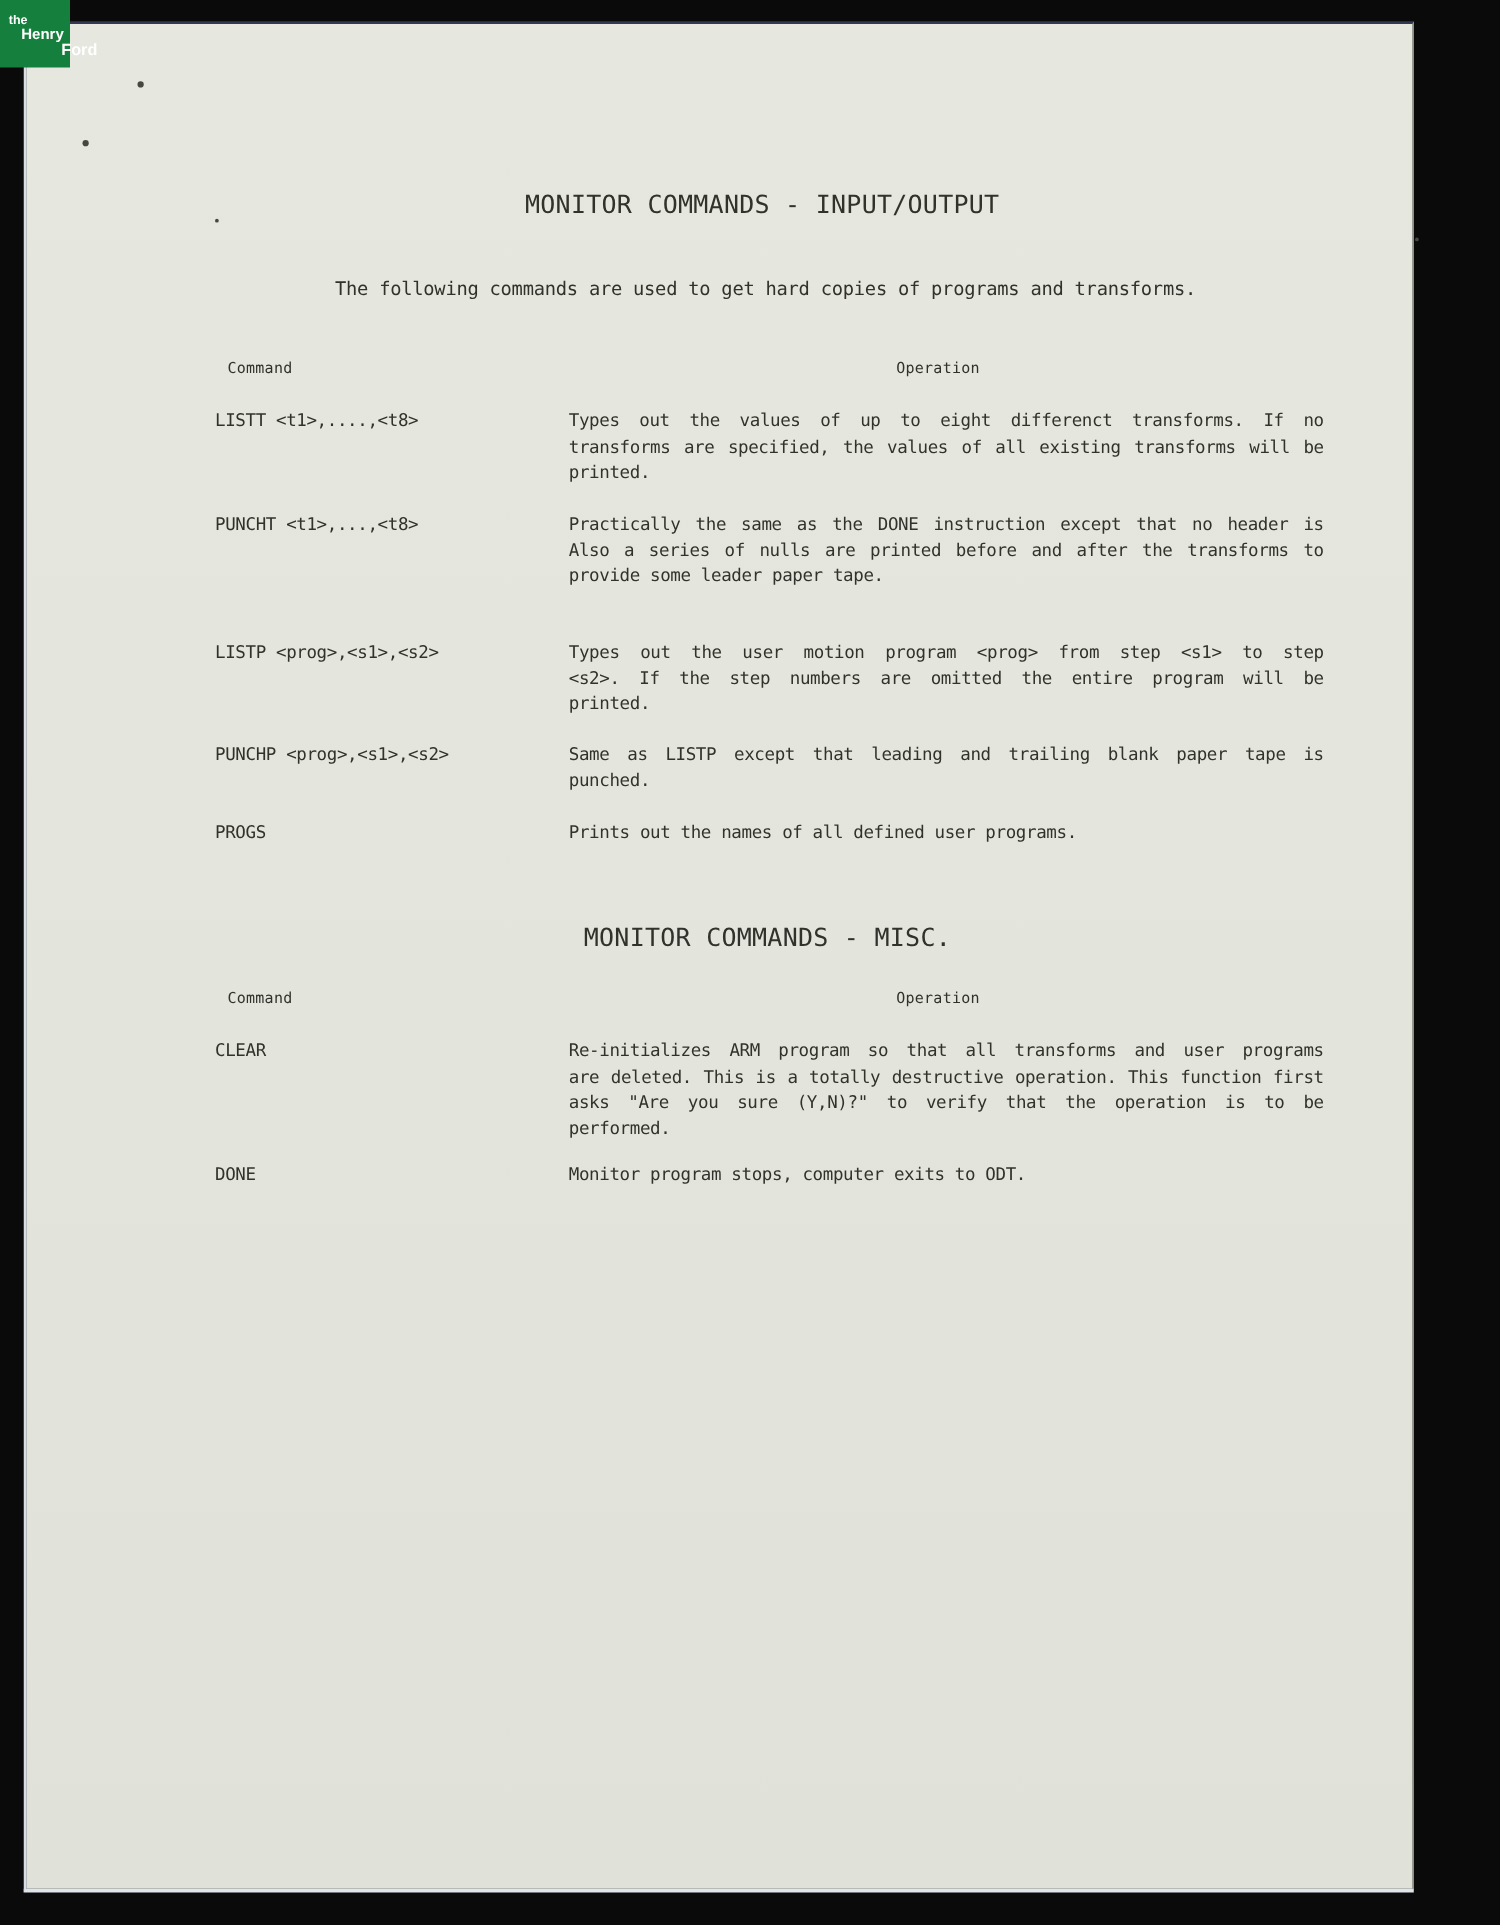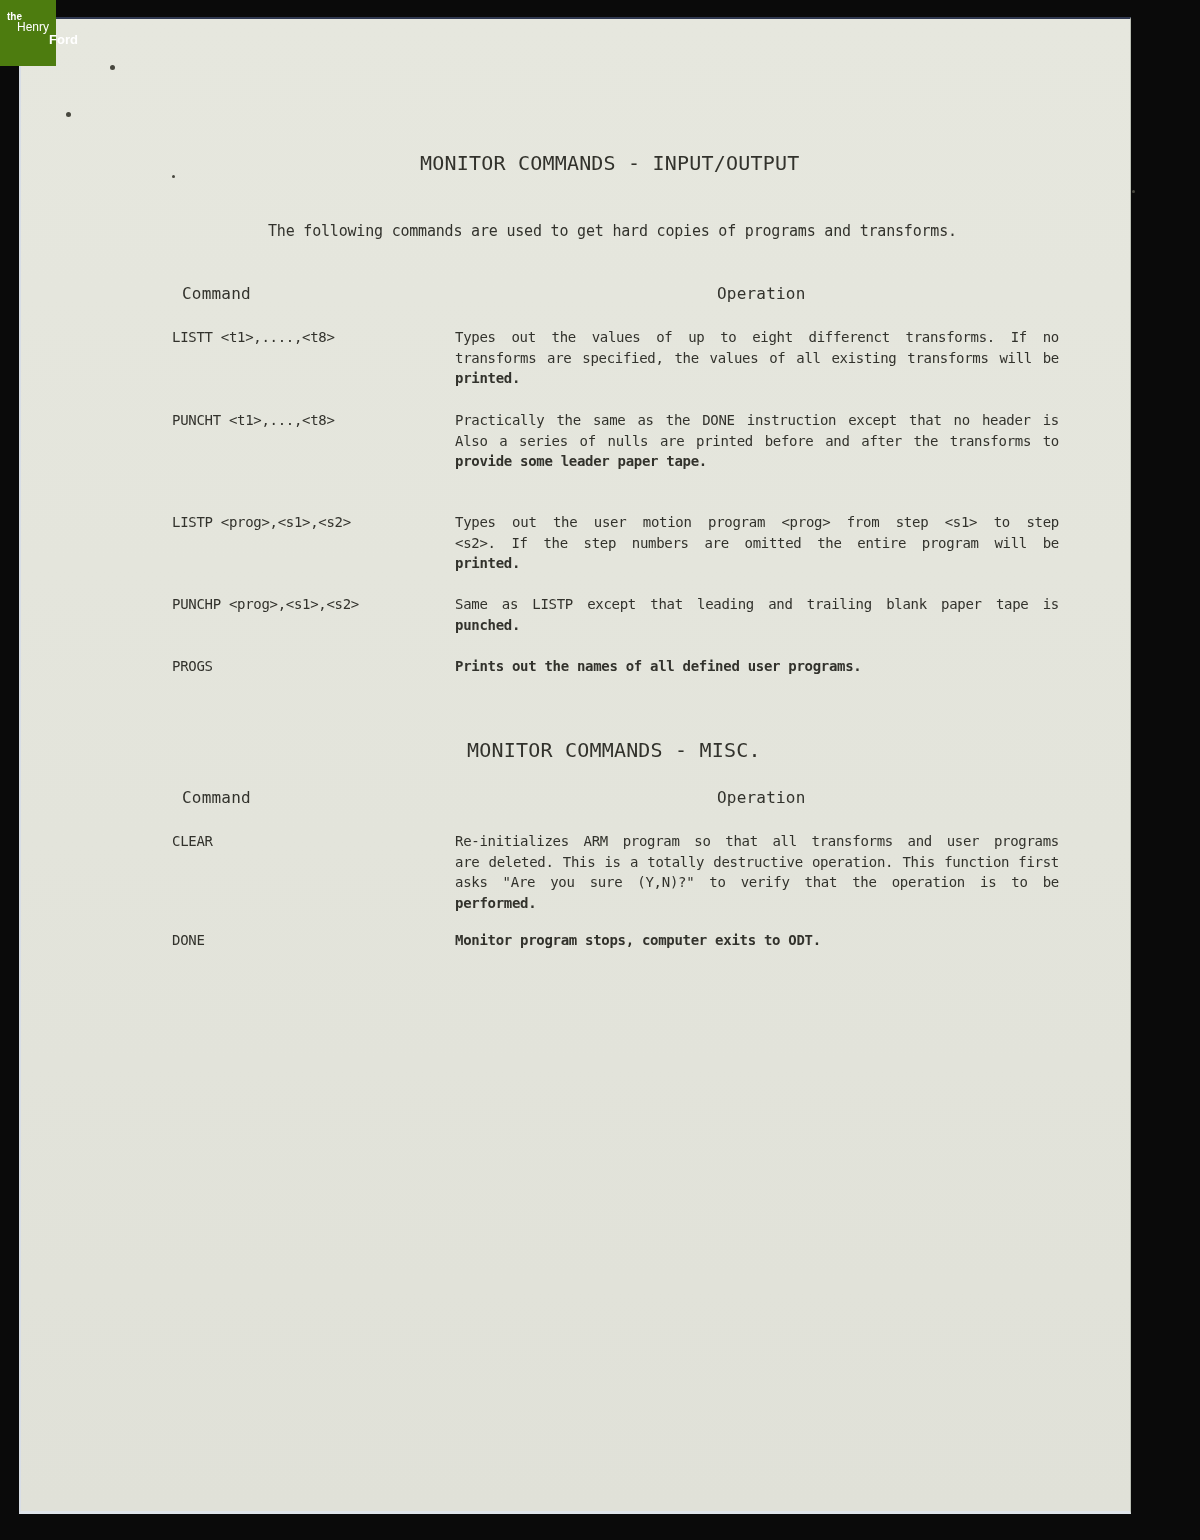--- a/index.html
+++ b/index.html
@@ -55,21 +55,21 @@
   .col-head {
     position: absolute;
     left: 0;
     width: 1157px;
     height: 22px;
   }
   .ch1 { top: 265px; }
   .ch2 { top: 769px; }
   .head-cmd, .head-op {
     position: absolute;
-    font-size: 16px;
+    font-size: 12px;
     line-height: 20px;
     letter-spacing: 0.2px;
     white-space: nowrap;
   }
   .head-cmd { left: 161px; }
   .head-op  { left: 696px; }
   .row {
     position: absolute;
     left: 151px;
     width: 880px;
@@ -99,46 +99,45 @@
   .jl {
     font-size: 14px;
     line-height: 20.6px;
     letter-spacing: -0.3px;
     text-align: justify;
     text-align-last: justify;
   }
   .jl.last {
     text-align: center;
     text-align-last: left;
-    font-weight: bold;
   }
   .logo {
     position: absolute;
     left: 0;
     top: 0;
     width: 56px;
-    height: 66px;
-    background: #4d7c0f;
+    height: 54px;
+    background: #15803d;
     color: #ffffff;
     font-family: "Liberation Sans", sans-serif;
   }
   .logo-the {
     position: absolute;
     left: 7px;
     top: 12px;
     font-size: 10px;
     font-weight: bold;
     line-height: 10px;
   }
   .logo-henry {
     position: absolute;
     left: 17px;
     top: 21px;
     font-size: 12px;
-    font-weight: normal;
+    font-weight: bold;
     line-height: 12px;
   }
   .logo-ford {
     position: absolute;
     left: 8px;
     top: 33px;
     font-size: 13px;
     font-weight: bold;
     line-height: 13px;
     padding-left: 41px;

